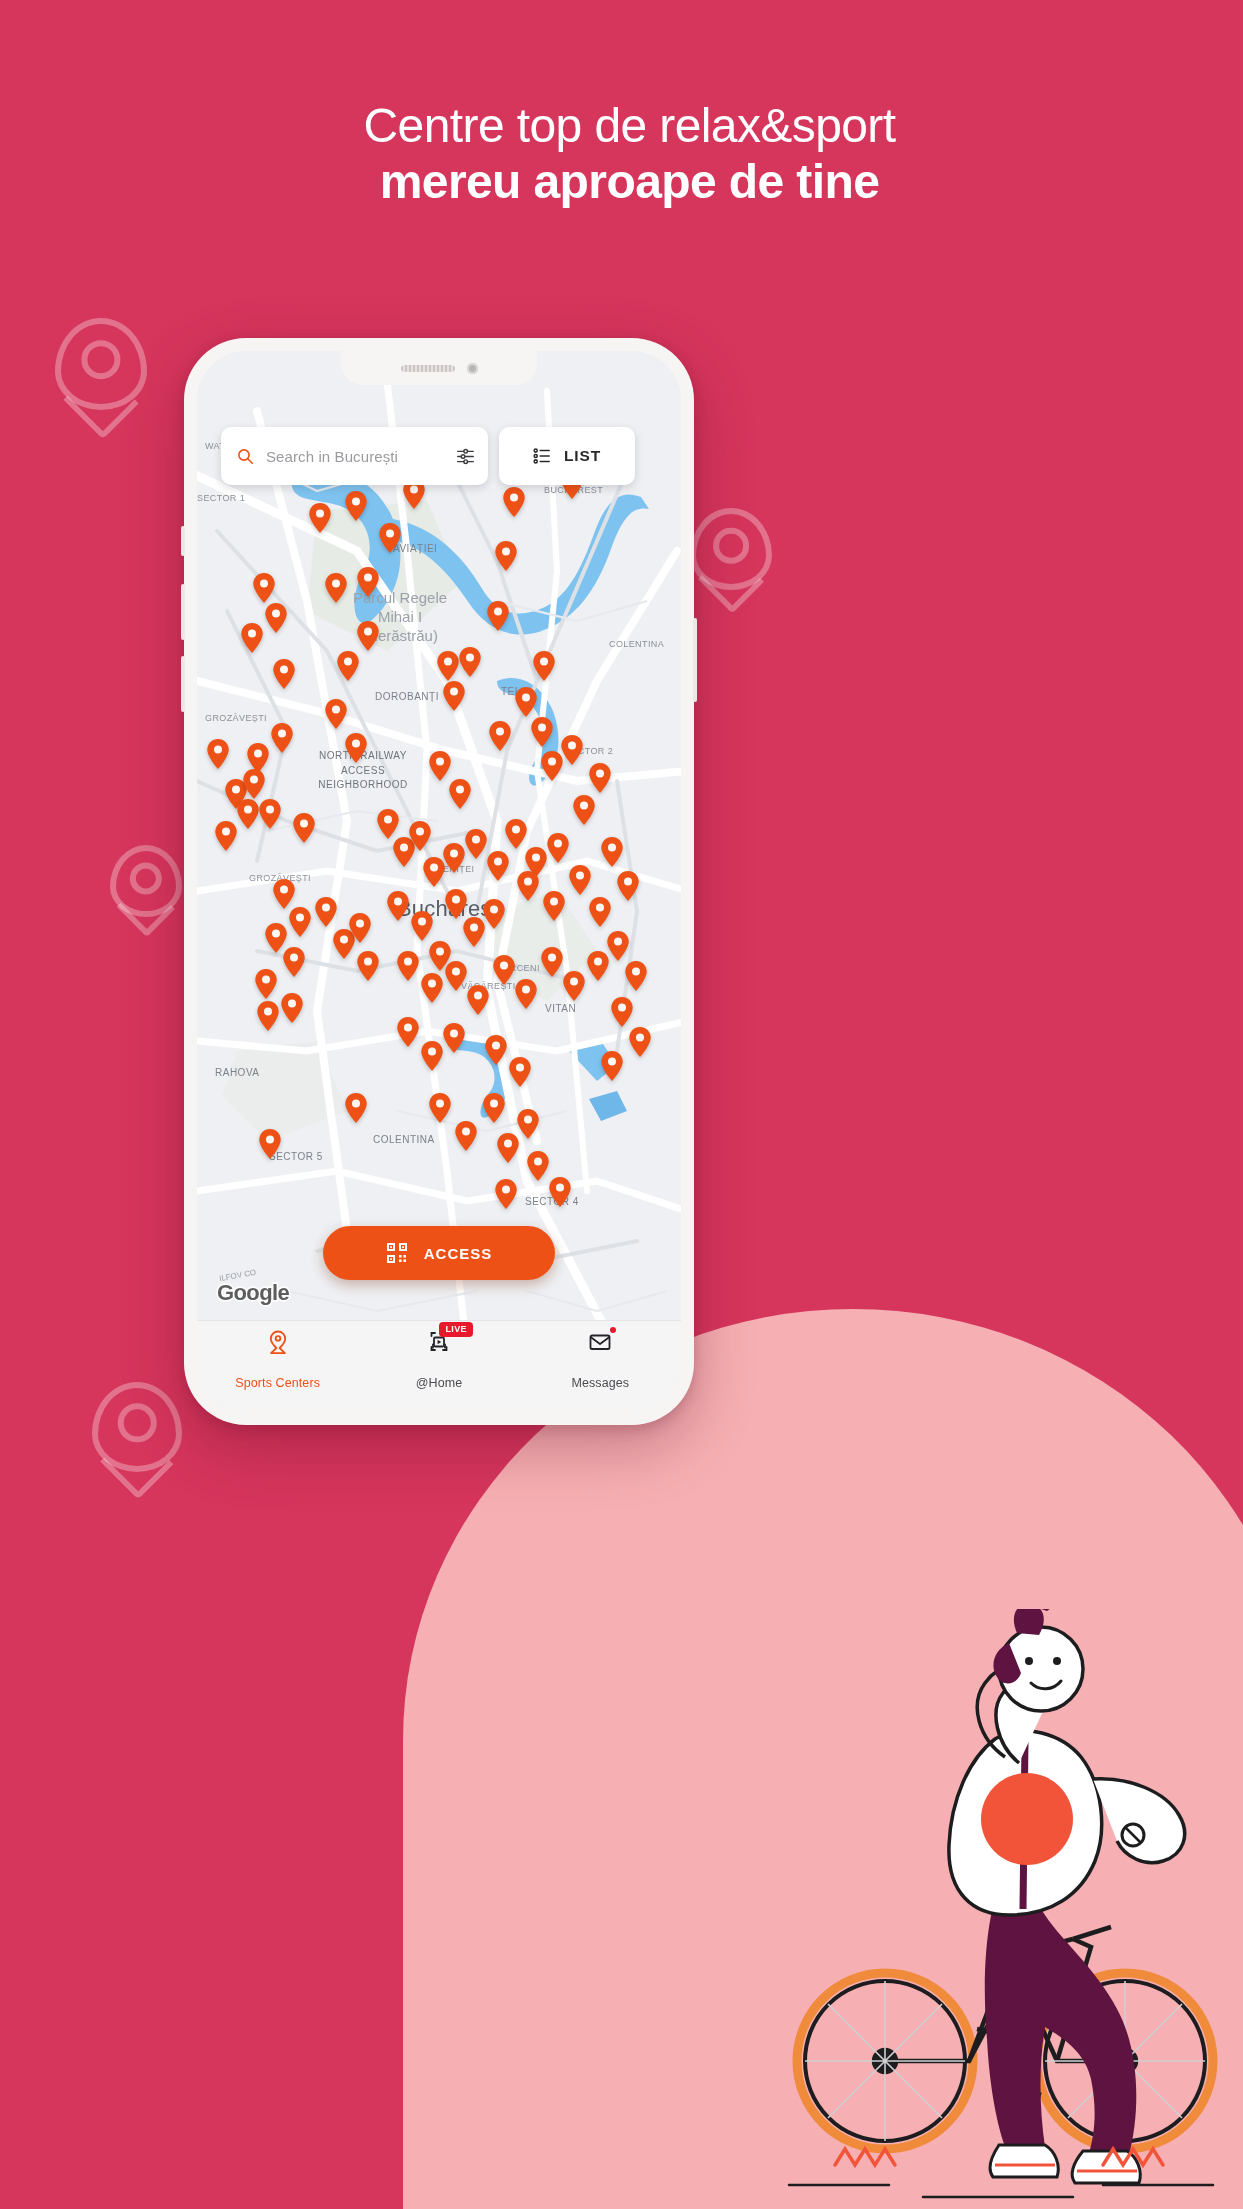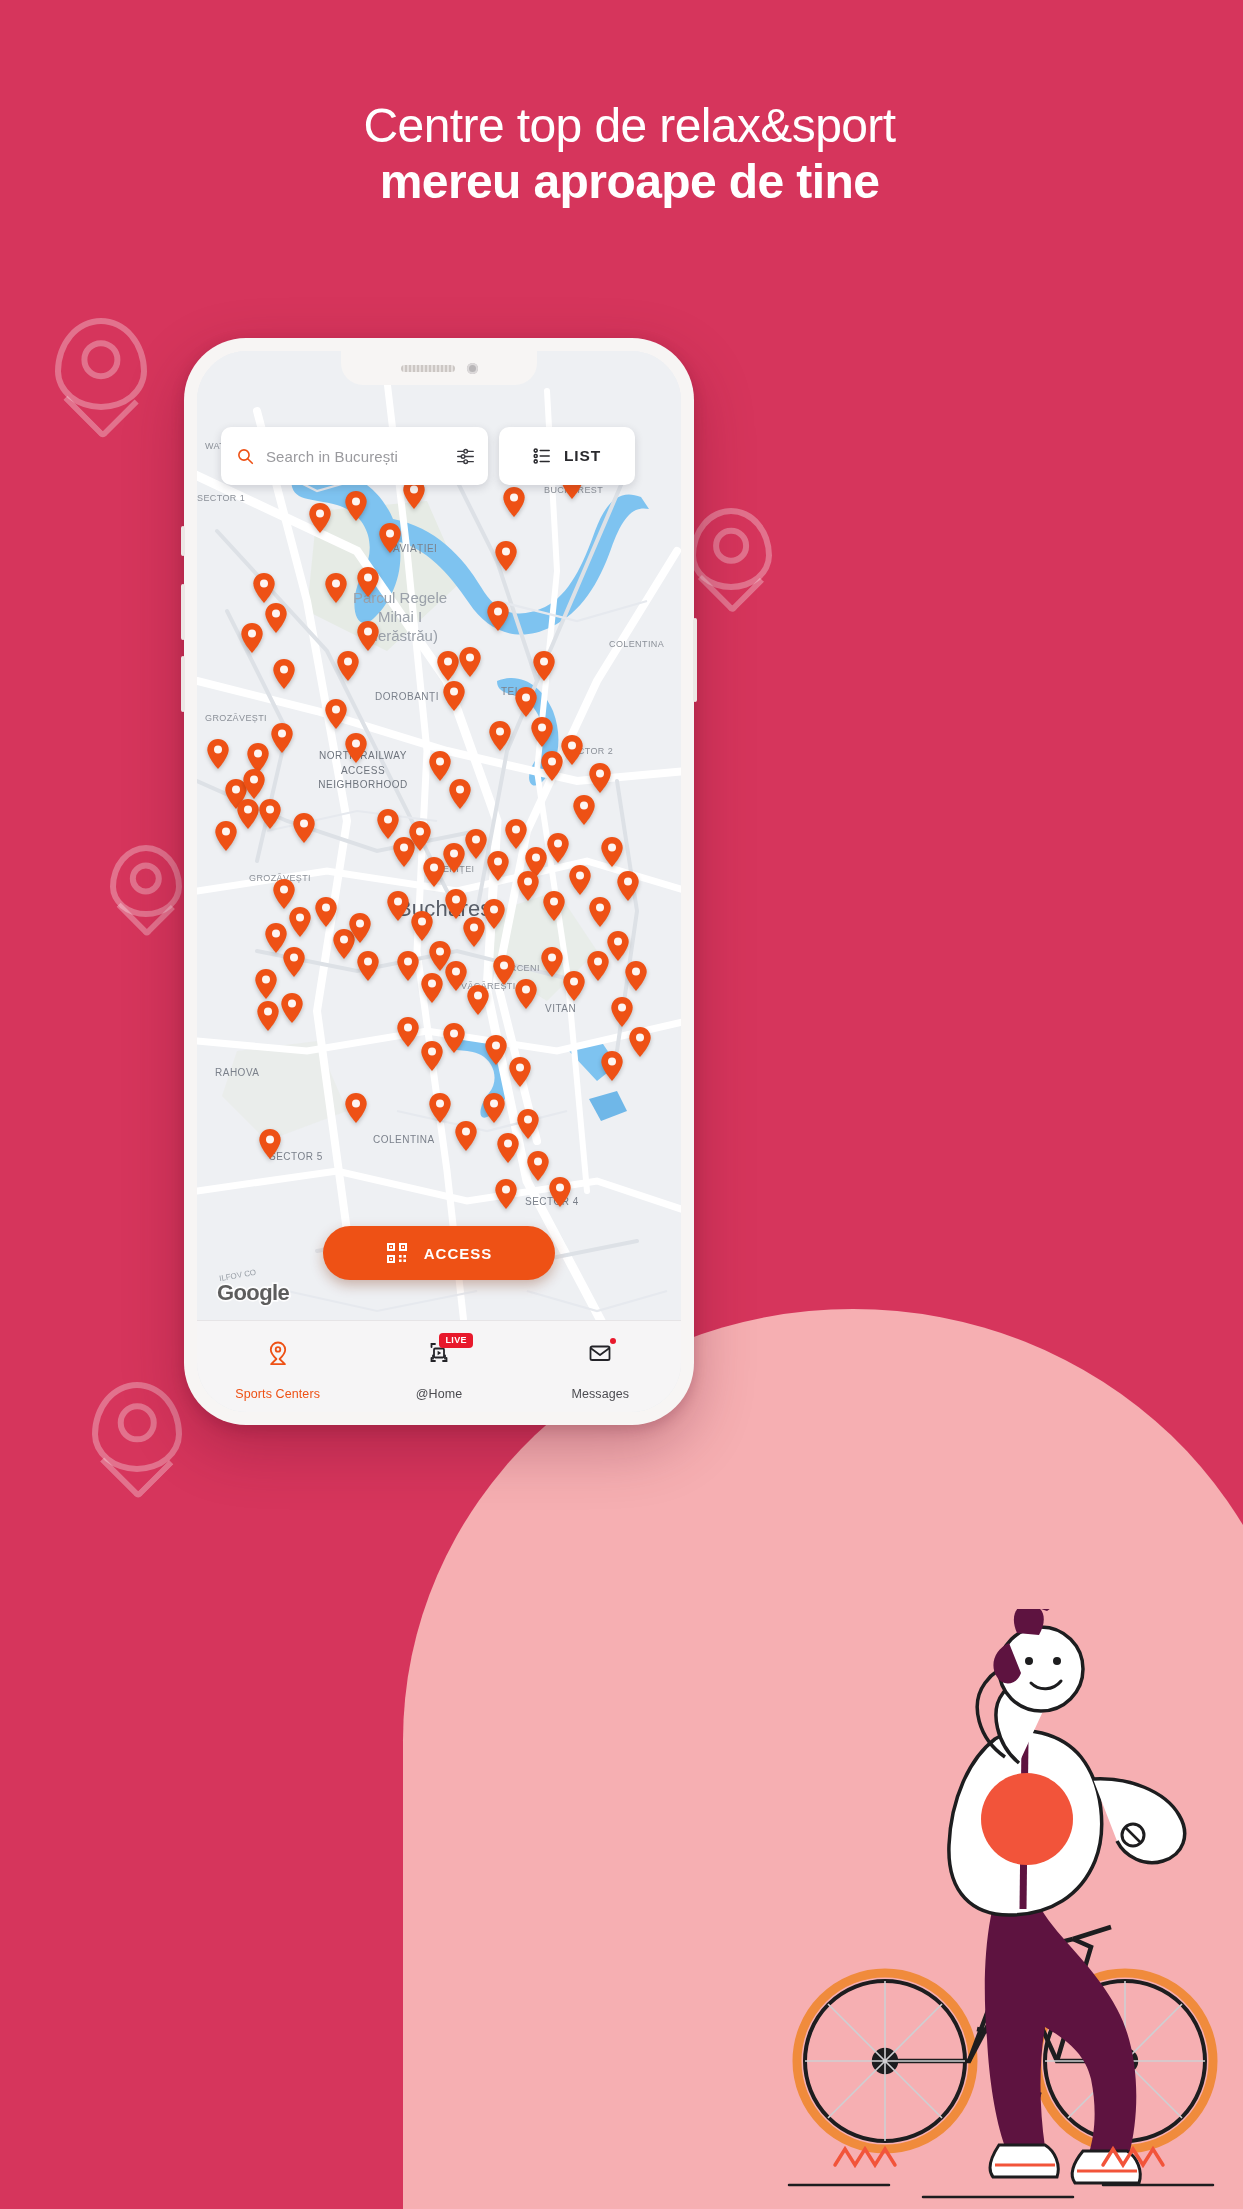--- a/index.html
+++ b/index.html
@@ -192,21 +192,21 @@
     position:absolute; z-index:15;
     left:0; right:0; bottom:0;
     height:92px;
     background:#f6f5f6;
     display:flex;
     border-top:1px solid #e6e4e6;
   }
   .nav-item {
     flex:1;
     display:flex; flex-direction:column;
-    align-items:center; justify-content:center;
+    align-items:center; 
     gap:19px;
     position:relative;
     padding-top:6px;
   }
   .nav-icon { width:30px; height:30px; position:relative; }
   .nav-label { font-size:12.5px; color:#4b4b50; letter-spacing:.1px; }
   .nav-item.active .nav-label { color:#ee5115; }
   #live-badge {
     position:absolute; top:-5px; right:-19px;
     background:#e8192c; color:#fff;

